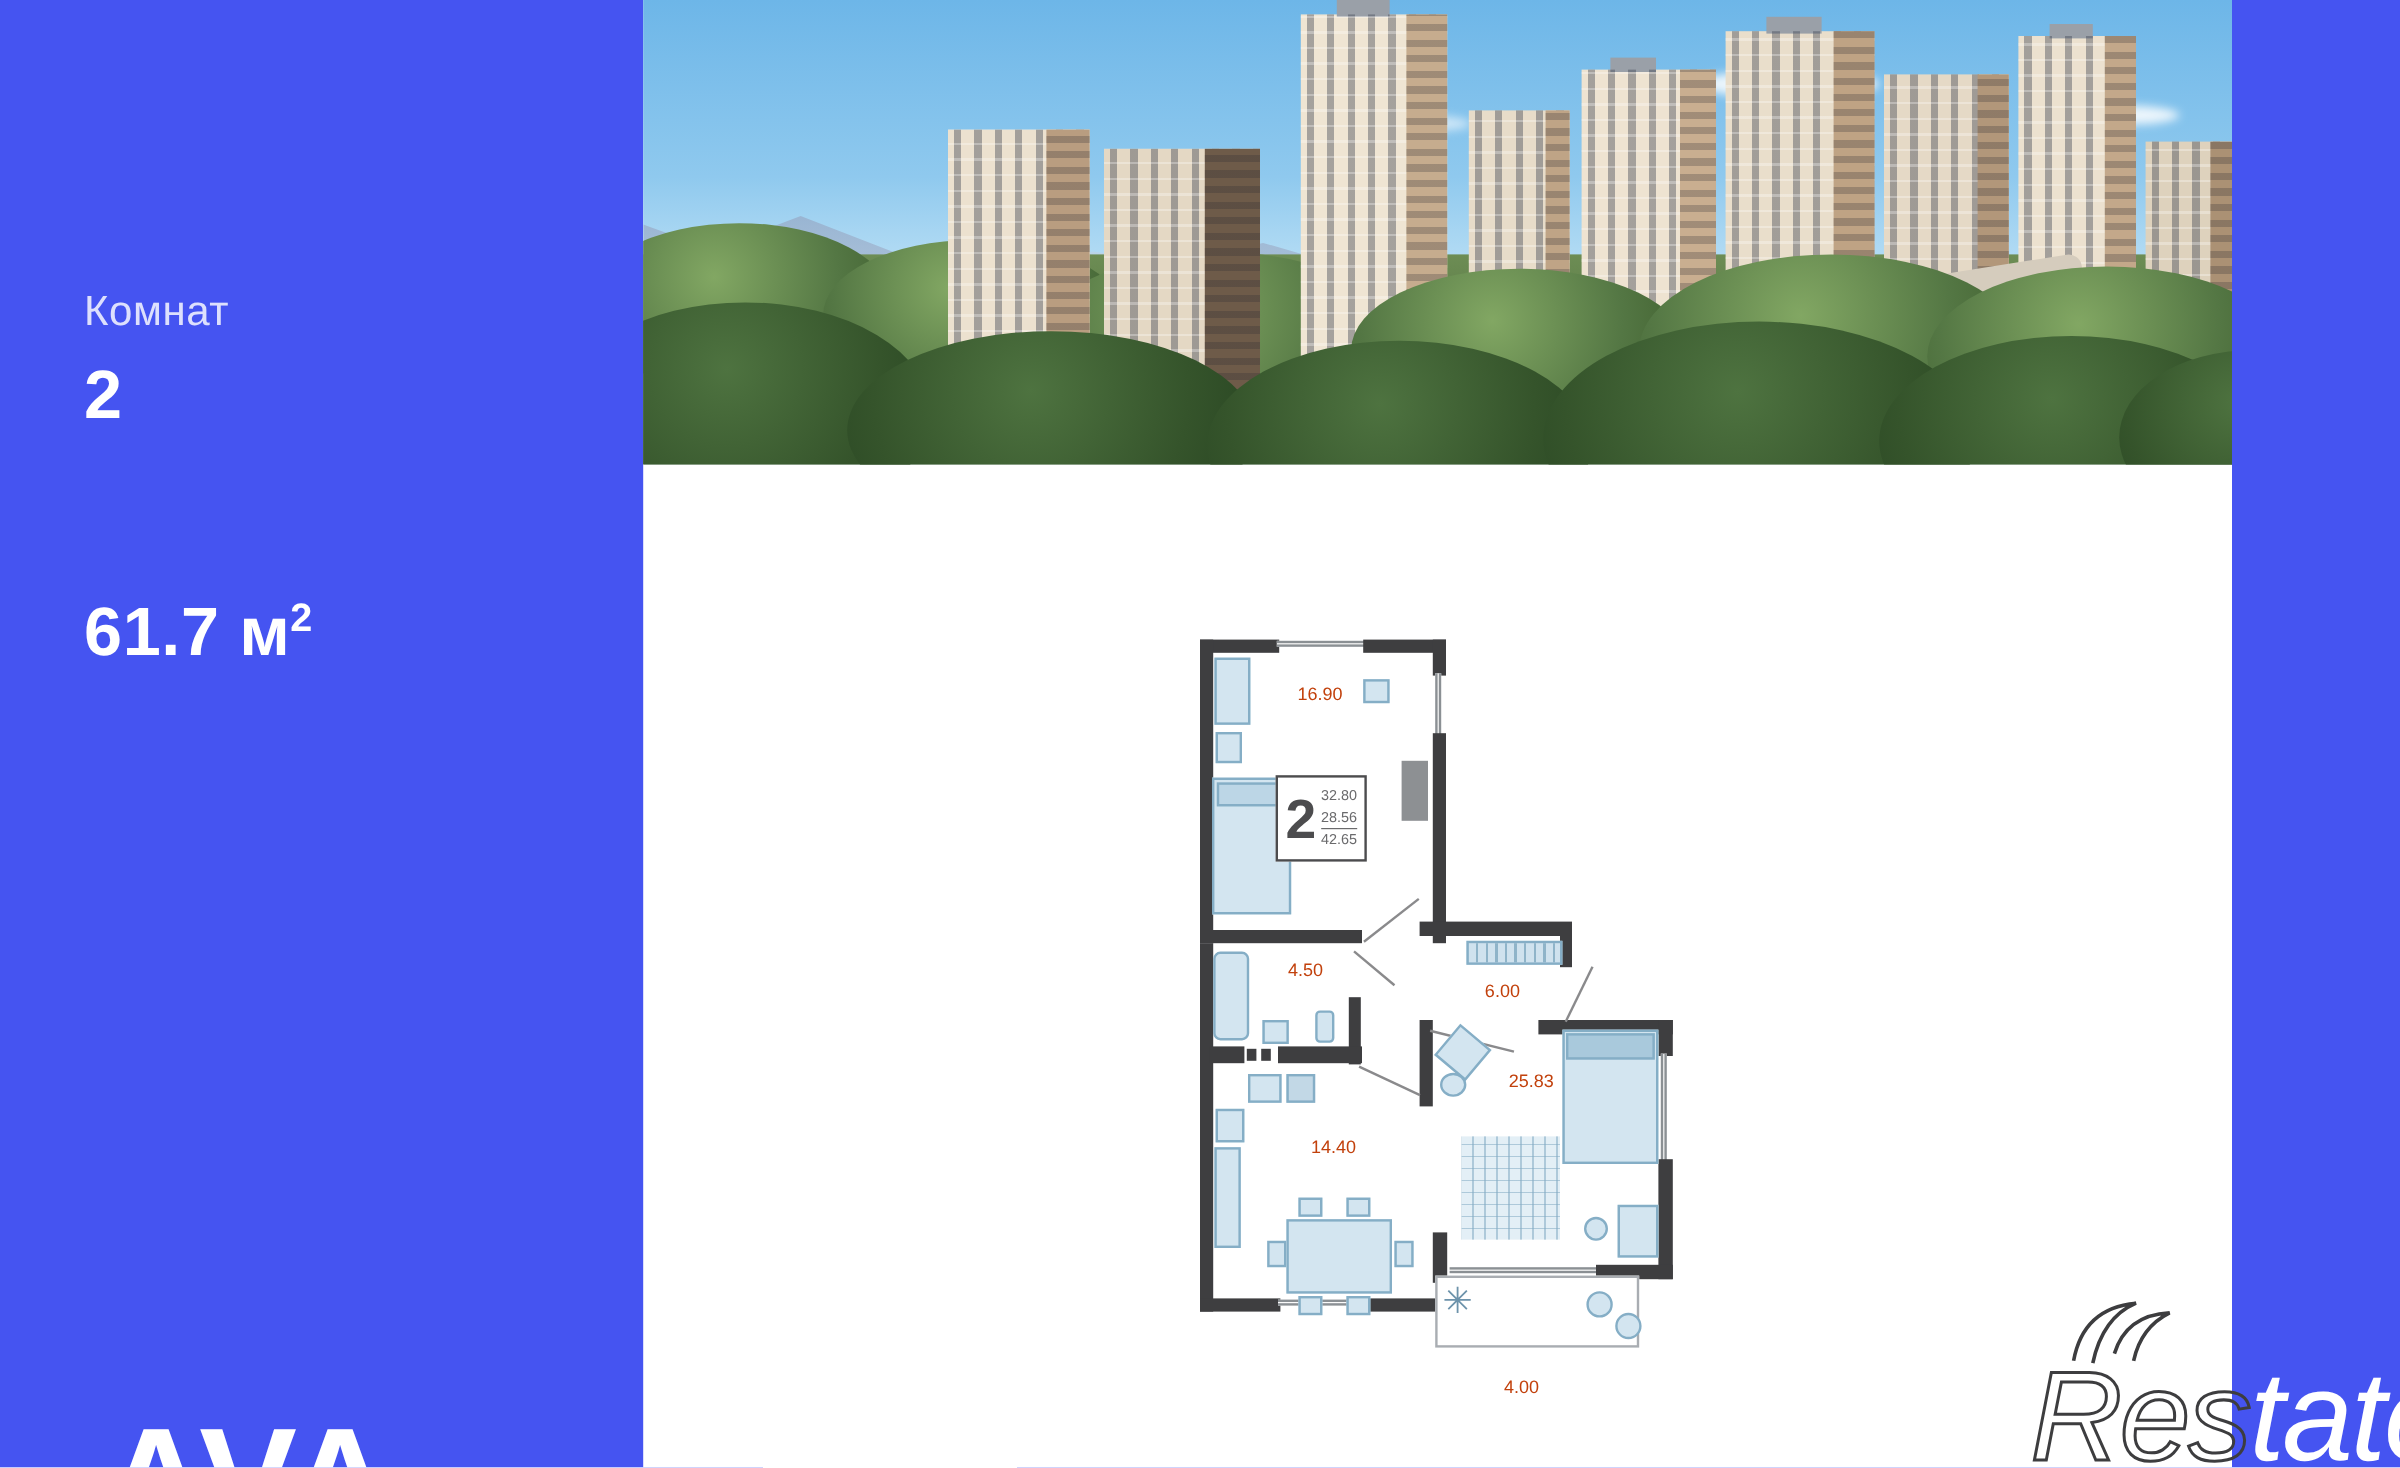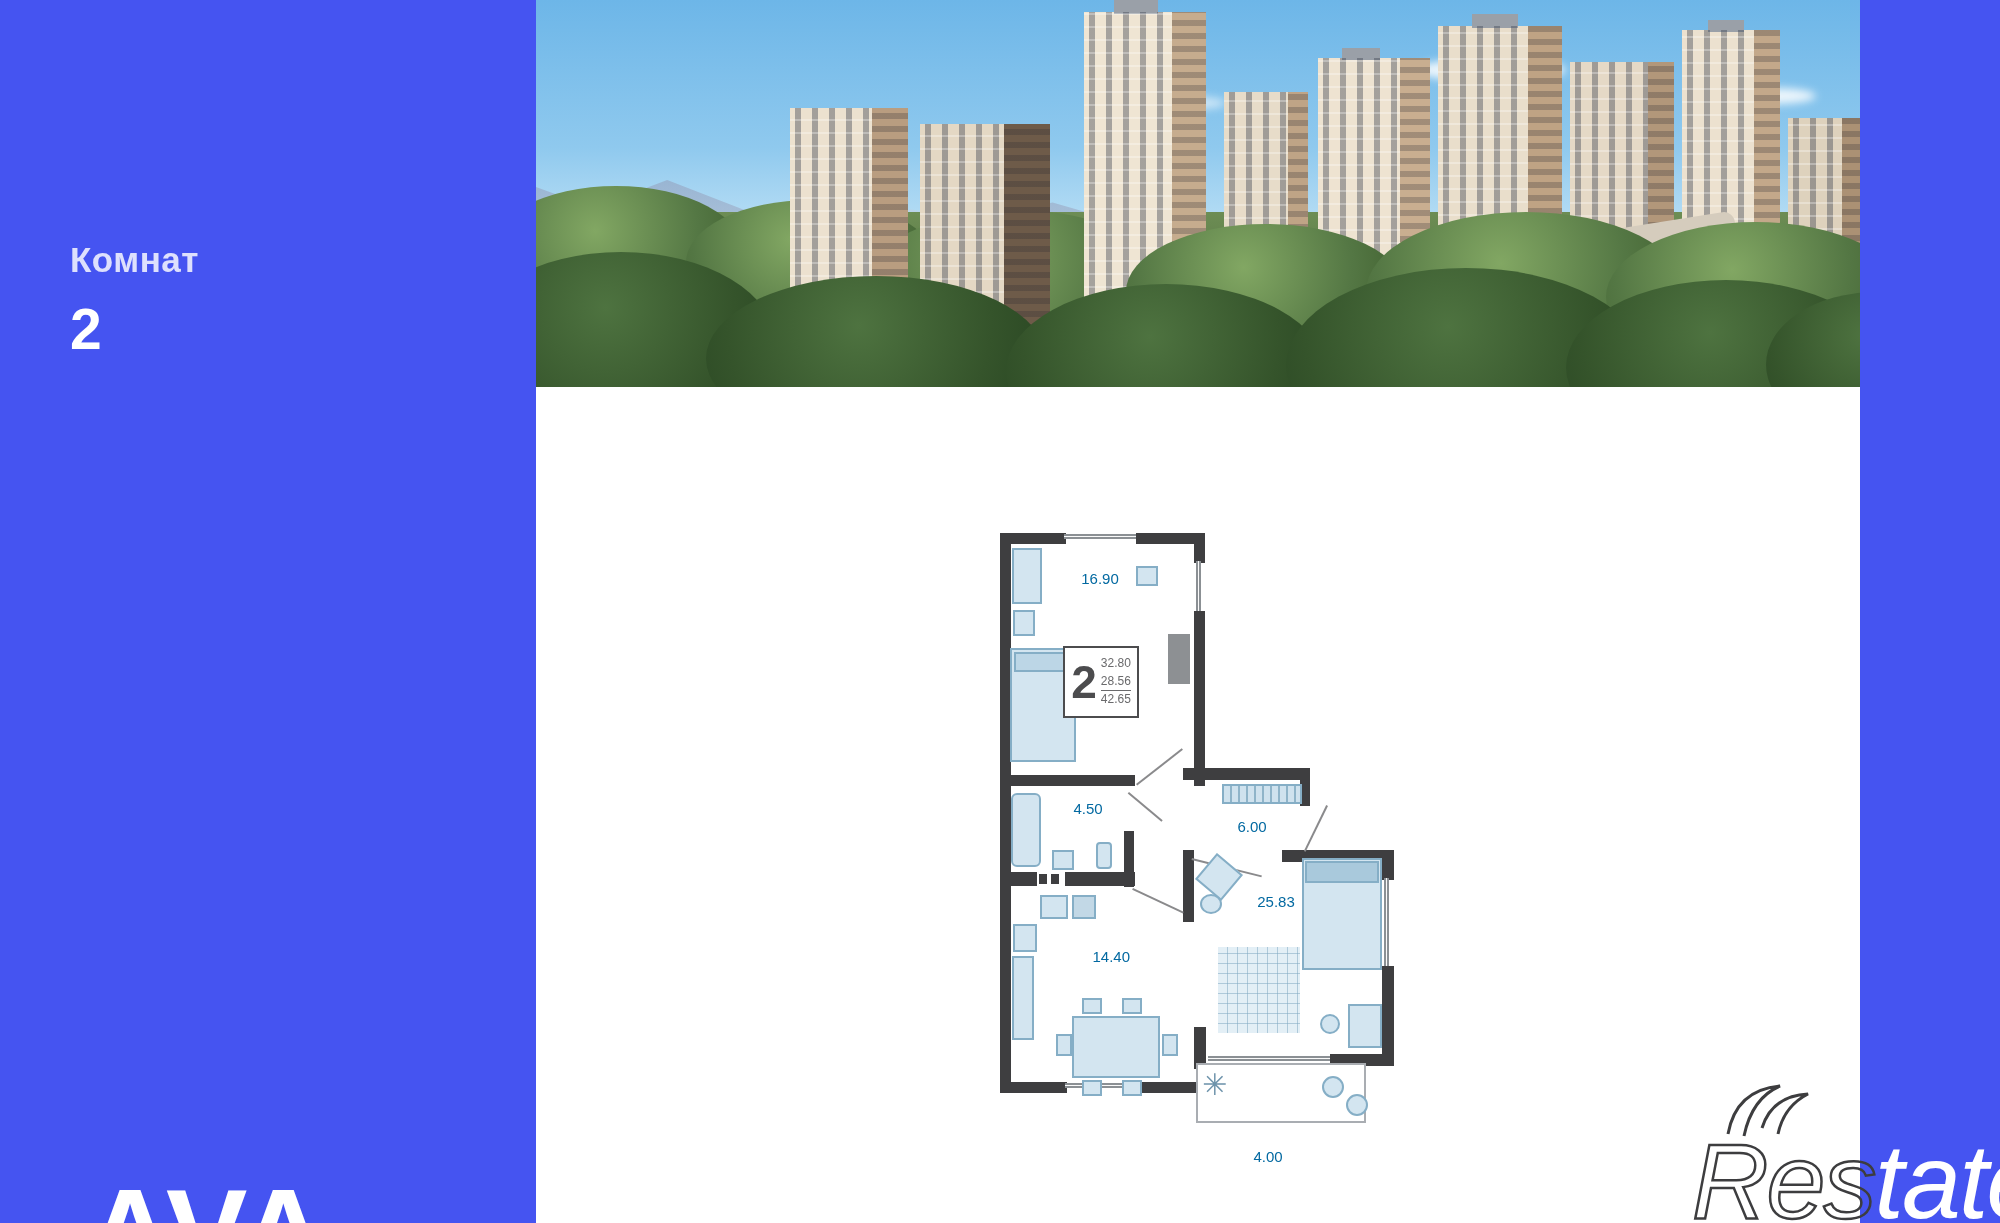--- a/index.html
+++ b/index.html
@@ -27,21 +27,21 @@
         repeating-linear-gradient(90deg, transparent 0 5px, rgba(62,68,82,.42) 5px 11px, transparent 11px 17px);}
   .bld .side{position:absolute;top:0;bottom:0;right:0;
       background-image:repeating-linear-gradient(0deg, rgba(40,40,48,.25) 0 6px, transparent 6px 13px);}
   .cap{position:absolute;background:#9aa0a8;}
   .t,.t2{position:absolute;border-radius:50%;}
   .t{background:radial-gradient(circle at 42% 32%, #82a763, #547744 58%, #40602f 92%);}
   .t2{background:radial-gradient(circle at 45% 30%, #4e7340, #35542b 60%, #284522 95%);}
   .road{position:absolute;background:#d5ccbd;border-radius:12px;}
 
   
-  .plan-label{position:absolute;color:#0369a1;font-size:15px;text-align:center;}
+  .plan-label{position:absolute;color:#c2410c;font-size:15px;text-align:center;}
   .w{position:absolute;background:#3e3e40;}
   .winh{position:absolute;background:#fafafa;border-top:2px solid #8b9094;border-bottom:2px solid #8b9094;}
   .winv{position:absolute;background:#fafafa;border-left:2px solid #8b9094;border-right:2px solid #8b9094;}
   .door{position:absolute;height:2px;background:#8a8a8c;transform-origin:left top;}
   .fur{position:absolute;background:#d3e5f0;border:2px solid #85aec6;box-sizing:border-box;}
   .fur.round{border-radius:50%;}
   .grid{background-image:
       repeating-linear-gradient(0deg, transparent 0 9px, rgba(130,170,195,.55) 9px 10px),
       repeating-linear-gradient(90deg, transparent 0 9px, rgba(130,170,195,.55) 9px 10px);
       background-color:#e3eff6;}
@@ -57,22 +57,23 @@
   
   .watermark{position:absolute;font-style:italic;font-size:106px;line-height:1;letter-spacing:-2px;white-space:nowrap;}
   .wm-outline{color:transparent;-webkit-text-stroke:2.5px #3d3d3f;}
   .wm-solid{color:#ffffff;}
 </style>
 </head>
 <body>
 
 <div class="canvas">
 
-  <div class="abs side-label" style="left:70px;top:240px;font-weight:bold;">Комнат</div>
+  <div class="abs side-label" style="left:70px;top:240px;">Комнат</div>
   <div class="abs side-value" style="left:70px;top:296px;">2</div>
+  <div class="abs side-value" style="left:70px;top:494px;"><span>61.7</span>&nbsp;<span>м</span><sup>2</sup></div>
   <div class="abs brand" style="left:86px;top:1172px;">AVA</div>
 
   <div class="content">
 
     <div class="photo">
       <div class="cloud" style="left:880px;top:58px;width:150px;height:24px;"></div>
       <div class="cloud" style="left:1190px;top:88px;width:90px;height:16px;"></div>
       <div class="cloud" style="left:600px;top:96px;width:90px;height:14px;opacity:.6;"></div>
 
       <div class="mtn" style="left:0;top:138px;width:820px;height:140px;background:linear-gradient(180deg,#8aa3c4,#b6c6da);clip-path:polygon(0 35%,7% 50%,16% 30%,27% 55%,38% 38%,50% 62%,63% 46%,76% 68%,88% 55%,100% 72%,100% 100%,0 100%);"></div>

